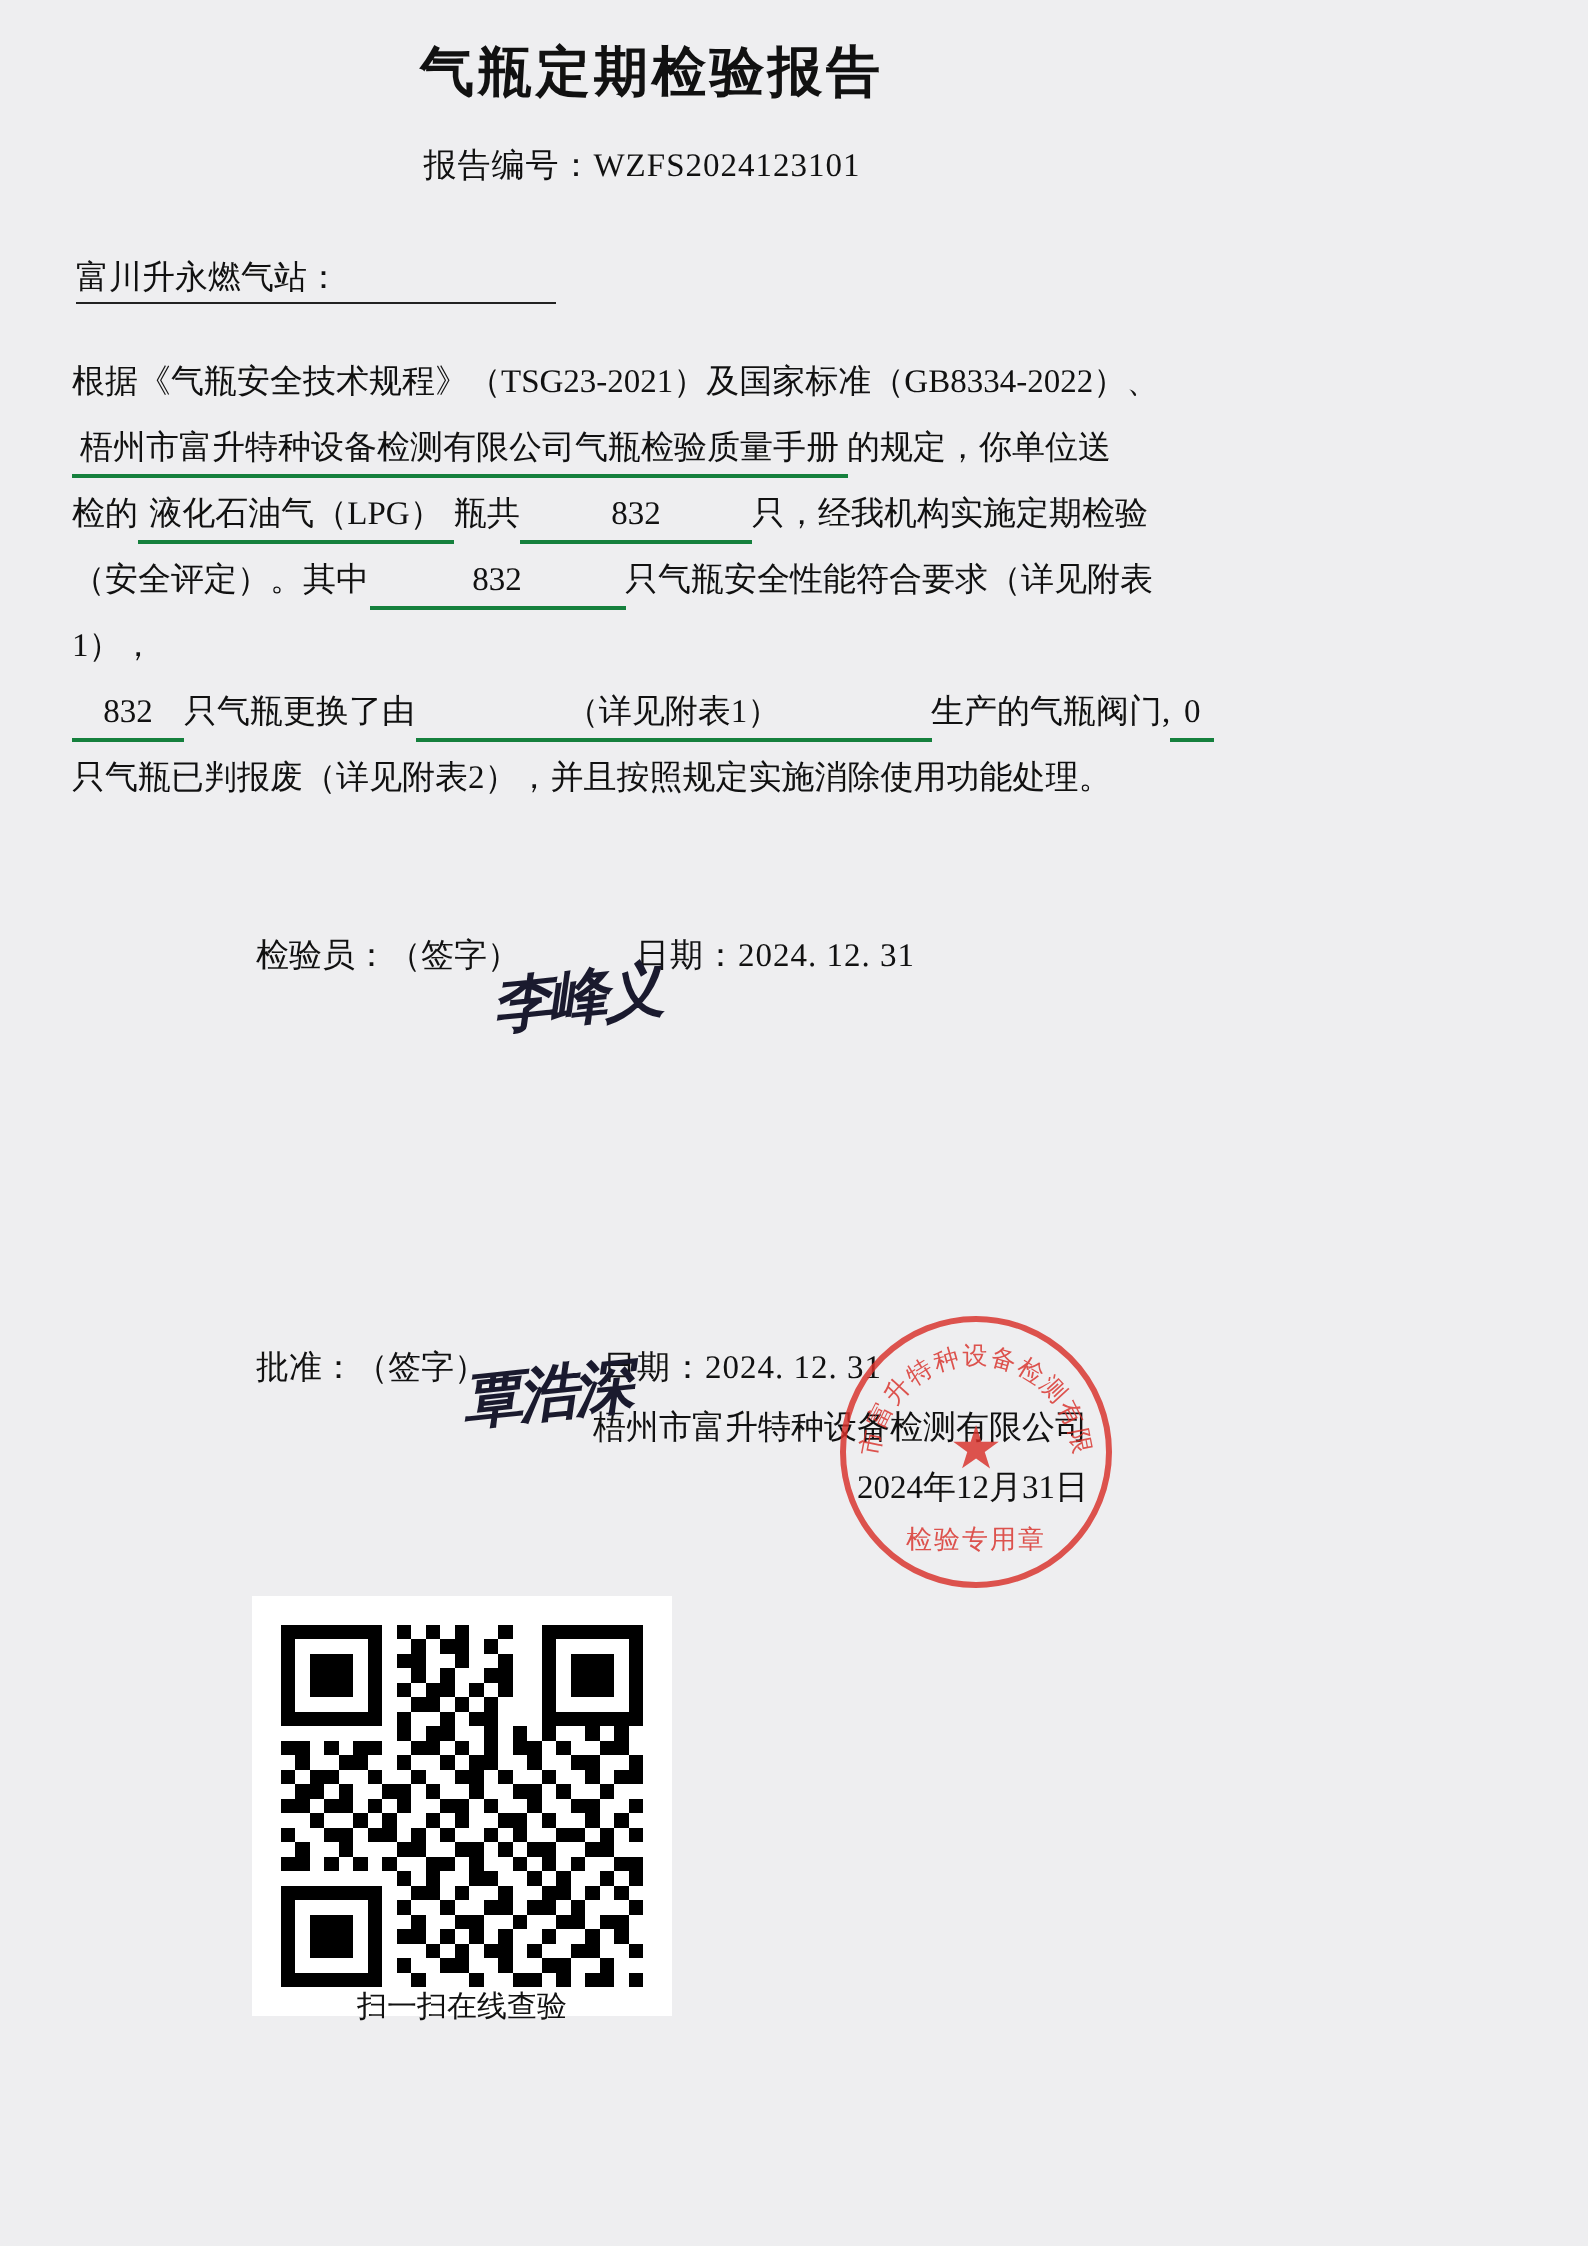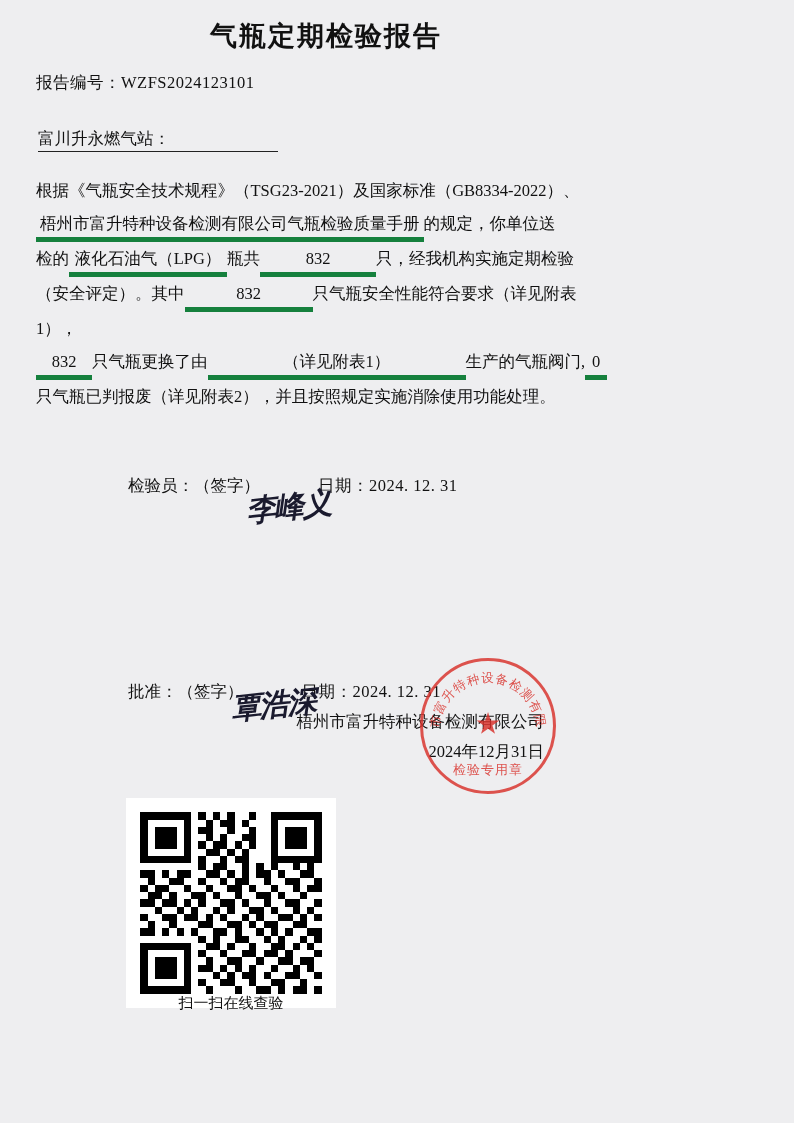--- a/index.html
+++ b/index.html
@@ -24,21 +24,21 @@
   }
   .title {
     text-align: center;
     font-size: 27px;
     font-weight: bold;
     letter-spacing: 2px;
     padding-top: 18px;
     font-family: "Liberation Sans", "DejaVu Sans", sans-serif;
   }
   .report-no {
-    text-align: left;
+    text-align: center;
     font-size: 16.5px;
     margin-top: 18px;
     padding-right: 10px;
     letter-spacing: 0.5px;
   }
   .station {
     margin-top: 34px;
     margin-left: 2px;
     font-size: 16.5px;
     display: flex;
@@ -59,21 +59,21 @@
     margin-top: 22px;
     font-size: 16.5px;
     line-height: 33px;
   }
   .body-text p {
     margin: 0;
     text-indent: 0;
   }
   .p1 { text-indent: 33px; }
   .ul {
-    border-bottom: 5px solid #15803d;
+    border-bottom: 2px solid #15803d;
     display: inline-block;
     text-align: center;
     padding: 0 4px;
     line-height: 26px;
   }
   .ul.left { text-align: left; }
   .w-manual  { min-width: 330px; }
   .w-gas     { min-width: 150px; }
   .w-count   { min-width: 108px; }
   .w-count2  { min-width: 120px; }

